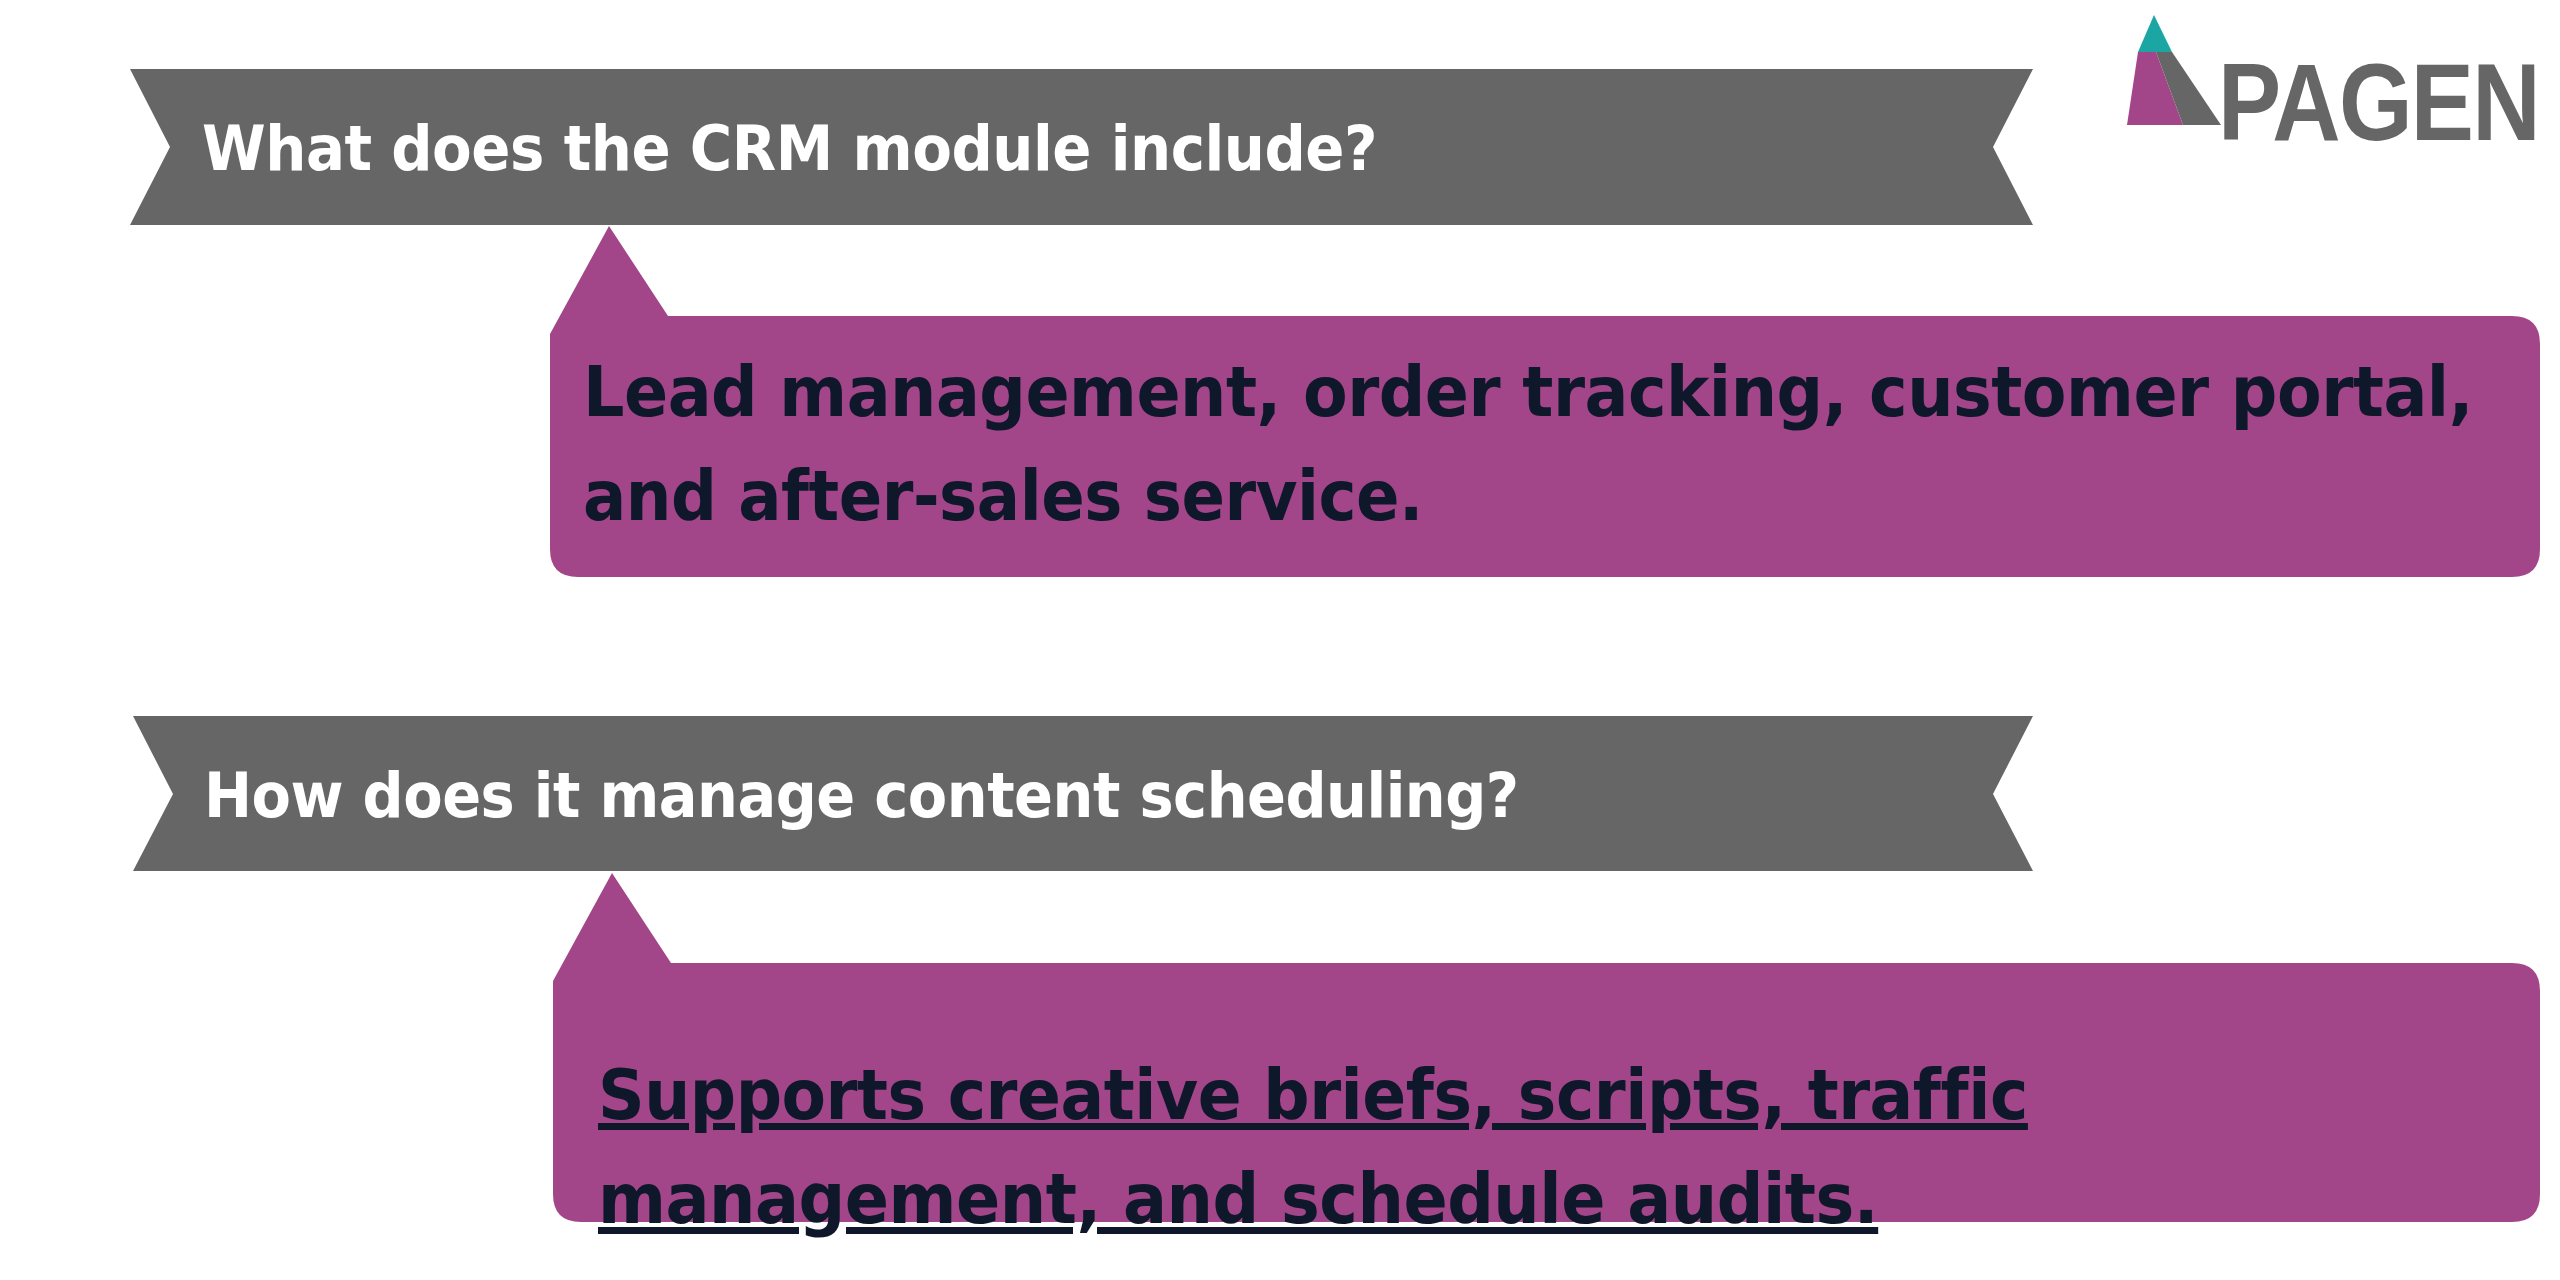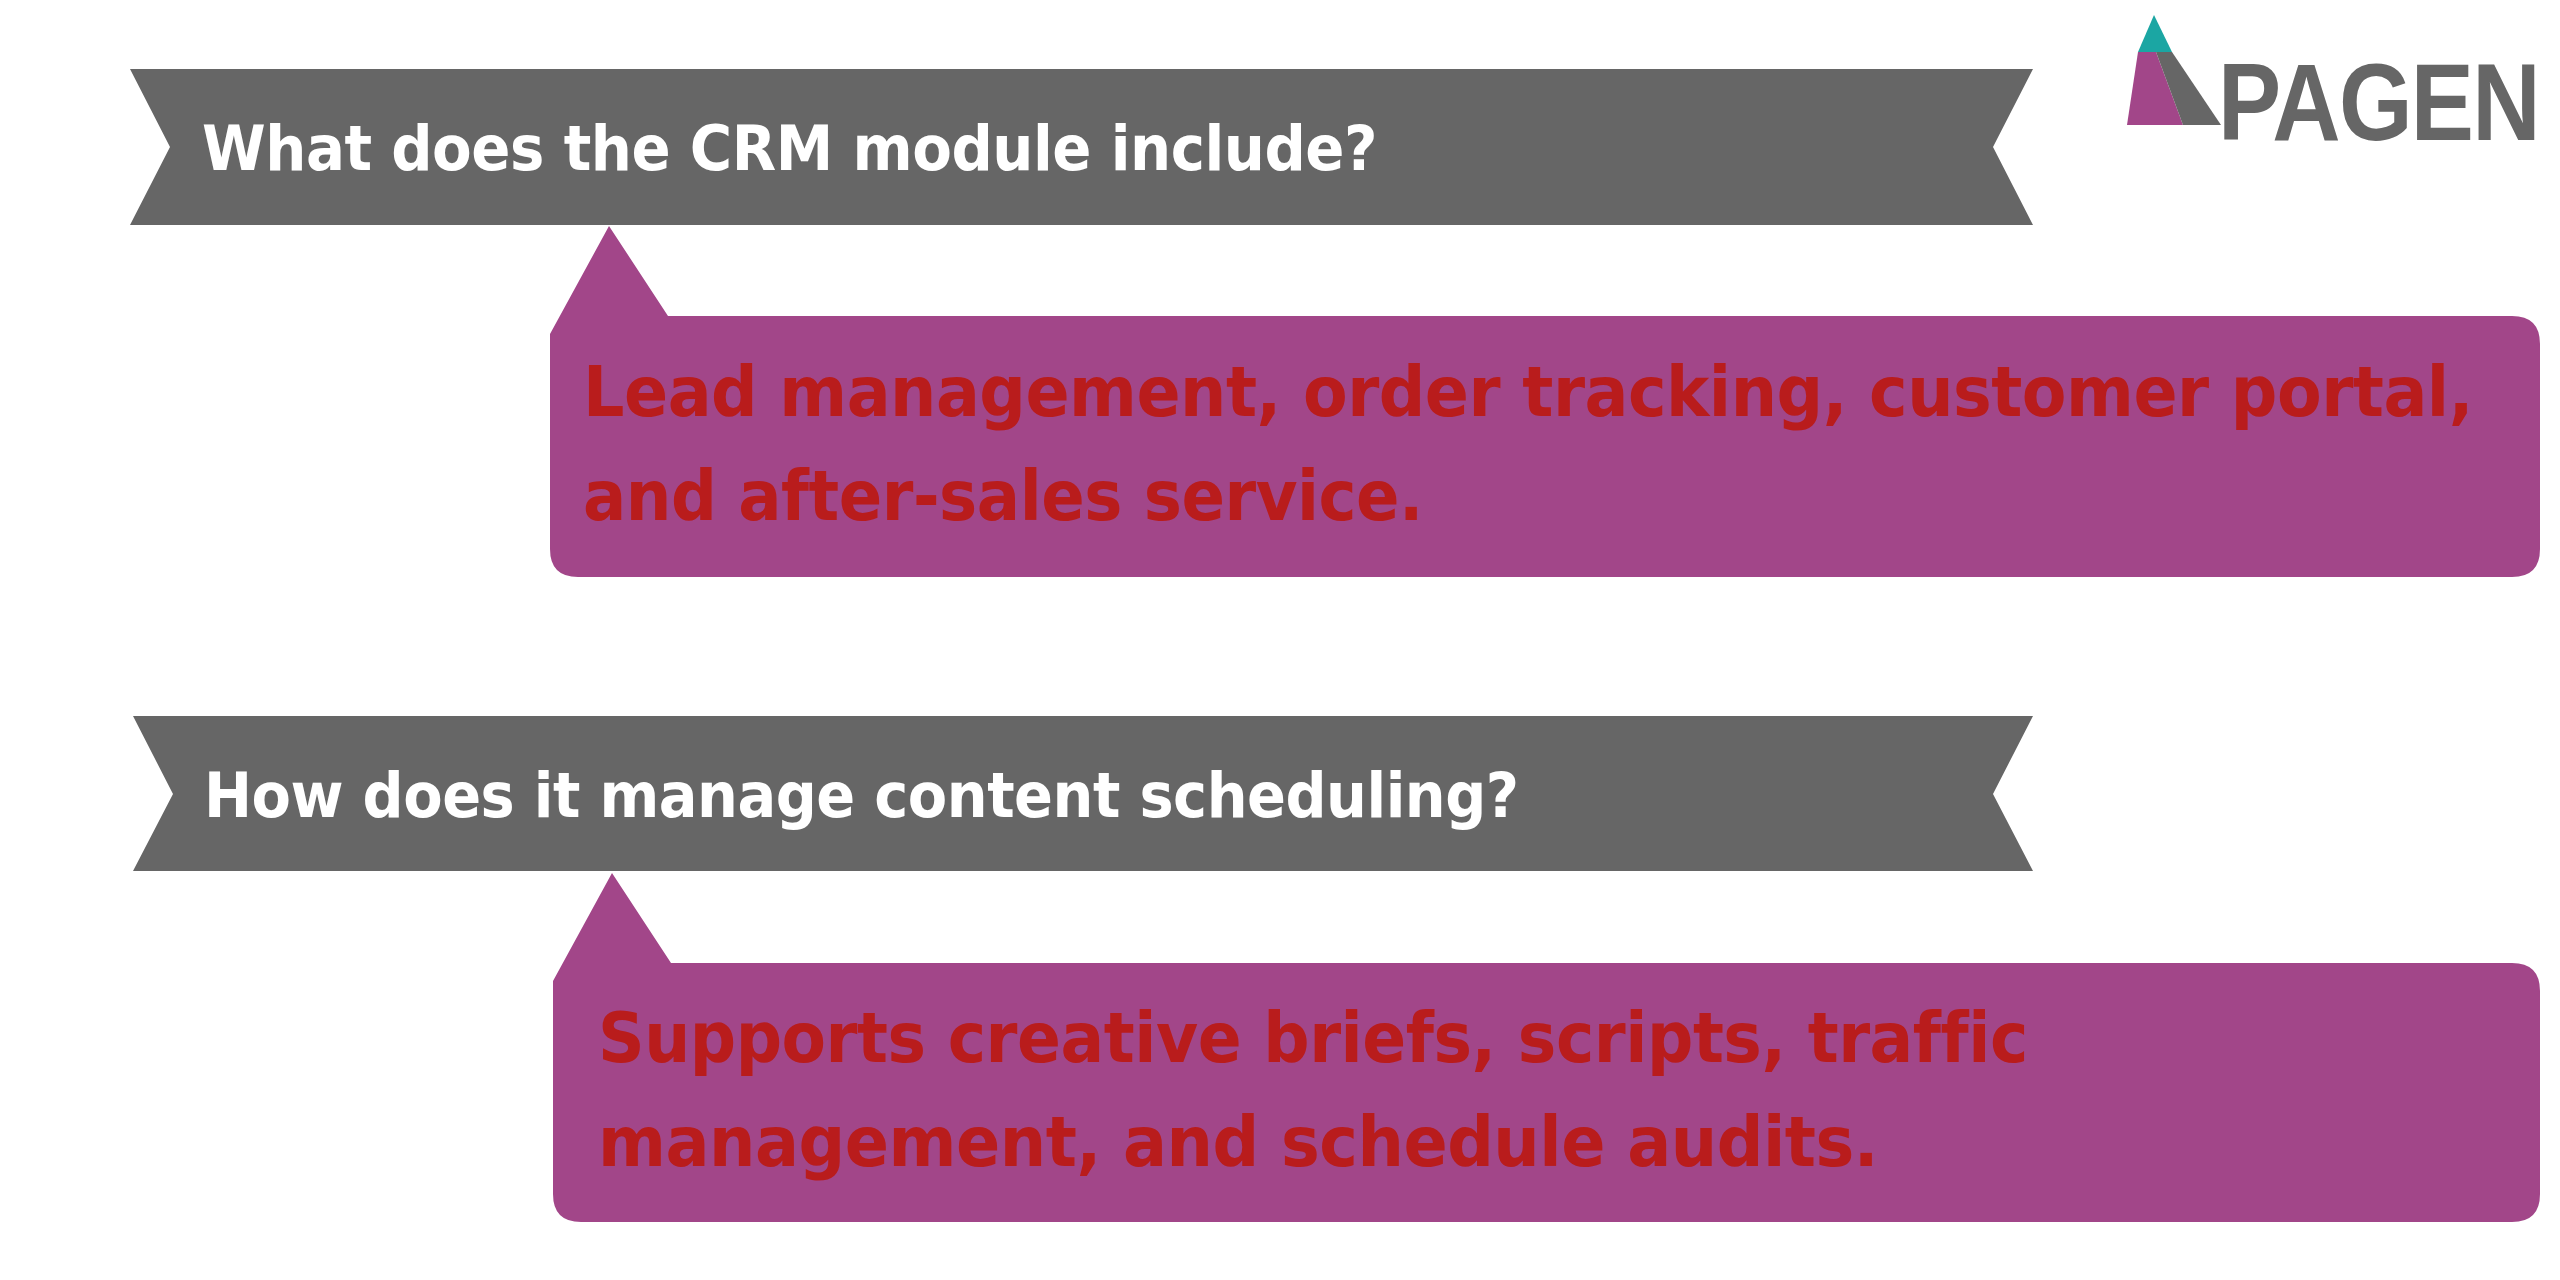--- a/index.html
+++ b/index.html
@@ -8,21 +8,21 @@
     font-family: "DejaVu Sans", sans-serif;
   }
   svg.shape { position: absolute; left: 0; top: 0; }
   .q-text {
     position: absolute; color: #ffffff; font-weight: bold; font-size: 62px;
     letter-spacing: -0.5px; white-space: nowrap; line-height: 1;
     font-family: "DejaVu Sans", sans-serif;
     transform-origin: left center;
   }
   .a-text {
-    position: absolute; color: #b91c1c; font-weight: bold; font-size: 70px;
+    position: absolute; color: #0f172a; font-weight: bold; font-size: 70px;
     line-height: 104px; letter-spacing: -0.5px;
     font-family: "DejaVu Sans", sans-serif;
   }
   .logo-text {
     position: absolute; color: #666666; font-weight: bold; font-size: 110px; line-height: 1;
     font-family: "Liberation Sans", sans-serif; letter-spacing: -2px;
     transform: scaleX(0.86); transform-origin: left top;
   }
 </style>
 </head>
@@ -49,16 +49,16 @@
 
 <div class="q-text" style="left: 202px; top: 118px; transform: scaleX(0.9318);">What does the CRM module include?</div>
 
 <div class="a-text" style="left:583px; top:340px; width:1930px;">
   <div style="white-space: nowrap; display: block; transform: scaleX(0.929204); transform-origin: left center; width: max-content;">Lead management, order tracking, customer portal,</div>
   <div style="white-space: nowrap; display: block; transform: scaleX(0.916031); transform-origin: left center; width: max-content;">and after-sales service.</div>
 </div>
 
 <div class="q-text" style="left: 204px; top: 765px; transform: scaleX(0.925405);">How does it manage content scheduling?</div>
 
-<div class="a-text" style="left:598px; top:986px; width:1900px;">
+<div class="a-text" style="left:598px; top:1043px; width:1900px;text-decoration:underline;">
   <div style="white-space: nowrap; display: block; transform: scaleX(0.924968); transform-origin: left center; width: max-content;">Supports creative briefs, scripts, traffic</div>
   <div style="white-space: nowrap; display: block; transform: scaleX(0.931587); transform-origin: left center; width: max-content;">management, and schedule audits.</div>
 </div>
 
 </body></html>

